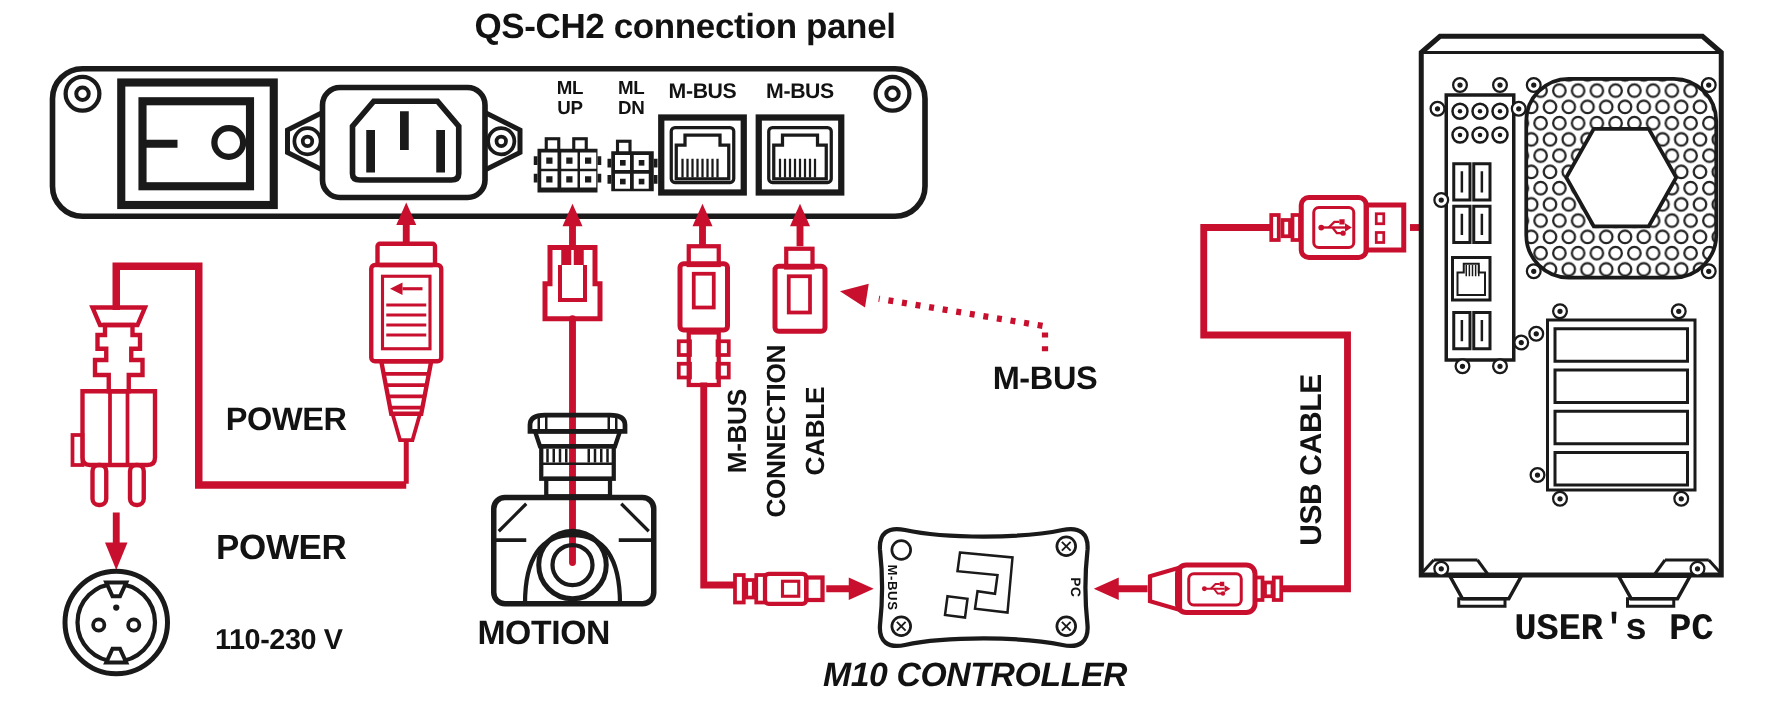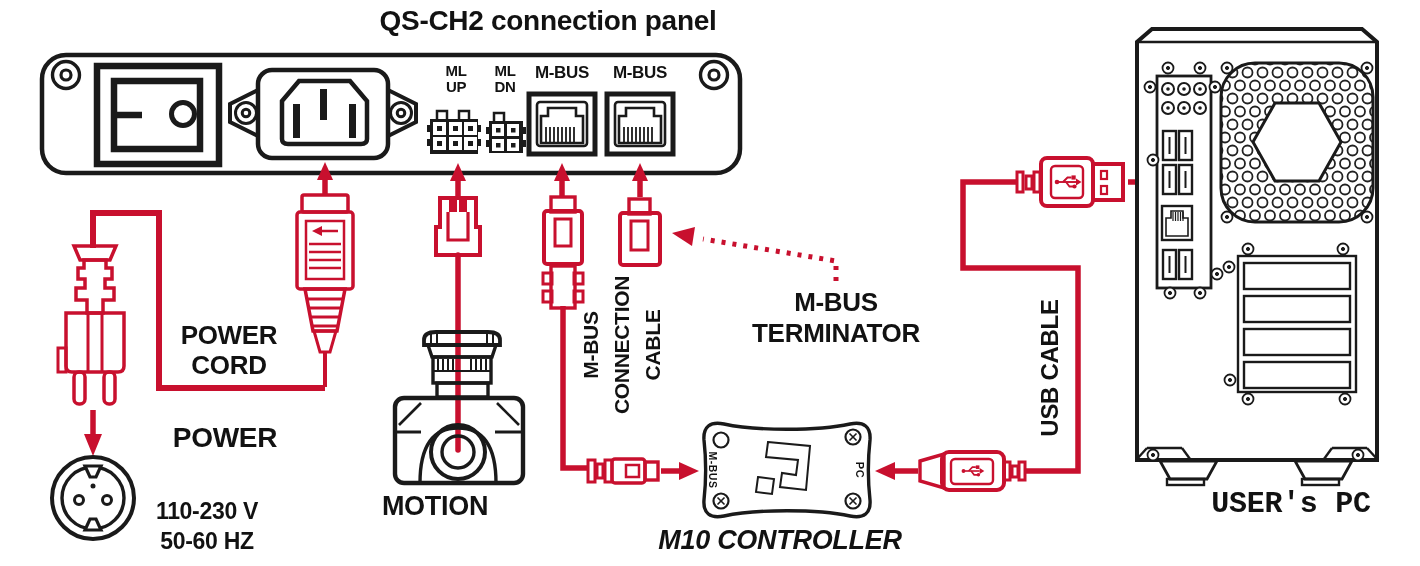--- a/index.html
+++ b/index.html
@@ -453,44 +453,41 @@
 </div>
 <div class="lbl" style="left:485px;top:63px;width:40px;font-size:15px;line-height:16px;">
   <div>ML</div>
   <div>DN</div>
 </div>
 <div class="lbl" style="left:522px;top:63px;width:80px;font-size:17px;">M-BUS</div>
 <div class="lbl" style="left:600px;top:63px;width:80px;font-size:17px;">M-BUS</div>
 
 <div class="lbl" style="left:159px;top:320px;width:140px;font-size:26px;line-height:30px;">
   <div>POWER</div>
-  <div>CORD</div>
 </div>
 
 <div class="lbl" style="left:145px;top:421px;width:160px;font-size:28px;line-height:33px;">
   <div>POWER</div>
 </div>
-<div class="lbl" style="left:127px;top:496px;width:160px;font-size:23px;line-height:30px;">
+<div class="lbl" style="left:143px;top:496px;width:160px;font-size:23px;line-height:30px;">
   <div>110-230 V</div>
-  <div>50-60 HZ</div>
 </div>
 
 <div class="lbl" style="left:365px;top:490px;width:140px;font-size:27px;line-height:33px;">
   <div>MOTION</div>
 </div>
 
 <div class="lbl rot-ccw" style="left:528px;top:297px;width:190px;height:96px;font-size:21px;line-height:31px;">
   <div>M-BUS</div>
   <div>CONNECTION</div>
   <div>CABLE</div>
 </div>
 
 <div class="lbl" style="left:736px;top:287px;width:200px;font-size:26px;line-height:31px;">
   <div>M-BUS</div>
-  <div>TERMINATOR</div>
 </div>
 
 <div class="lbl" style="left:630px;top:525px;width:300px;font-size:27px;font-style:italic;">M10 CONTROLLER</div>
 
 <div class="lbl rot-cw" style="left:692px;top:463px;width:40px;height:14px;font-size:10.5px;letter-spacing:0.5px;">M-BUS</div>
 <div class="lbl rot-cw" style="left:846px;top:463px;width:26px;height:14px;font-size:11px;letter-spacing:0.5px;">PC</div>
 
 <div class="lbl rot-ccw" style="left:971px;top:353px;width:160px;height:30px;font-size:24px;">USB CABLE</div>
 
 <div class="lbl" style="left:1141px;top:487px;width:300px;font-size:30px;font-family:Liberation Mono, monospace;">USER's PC</div>

